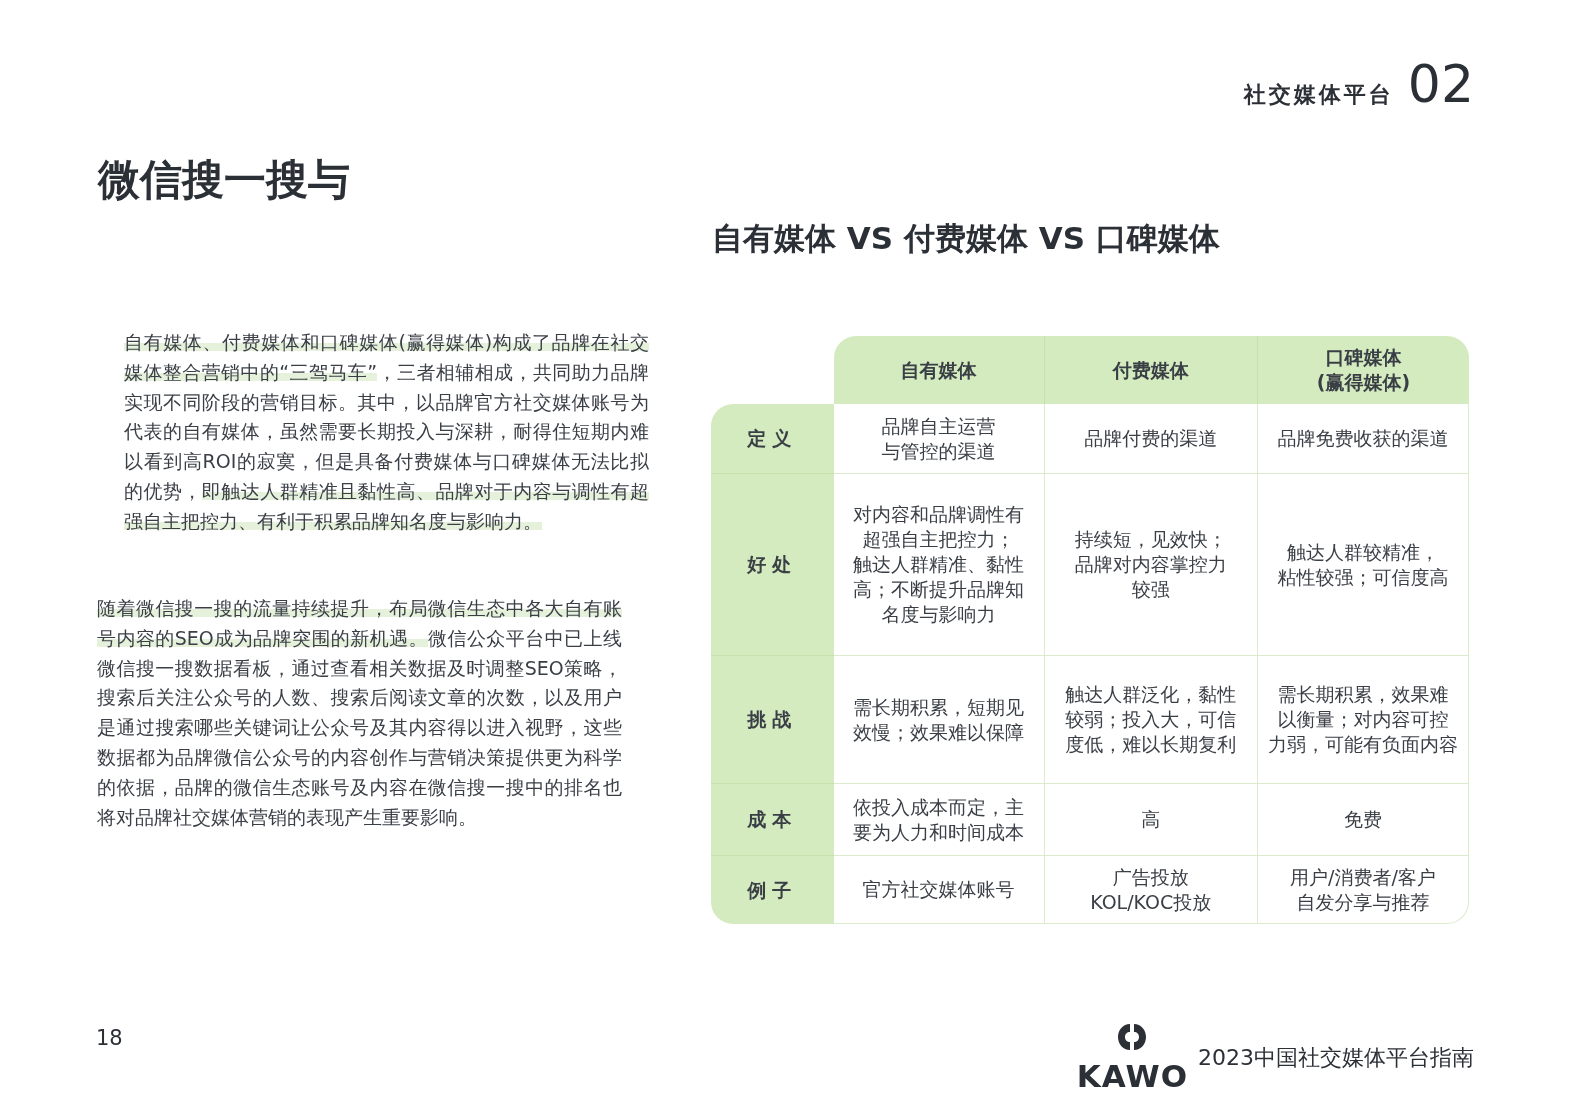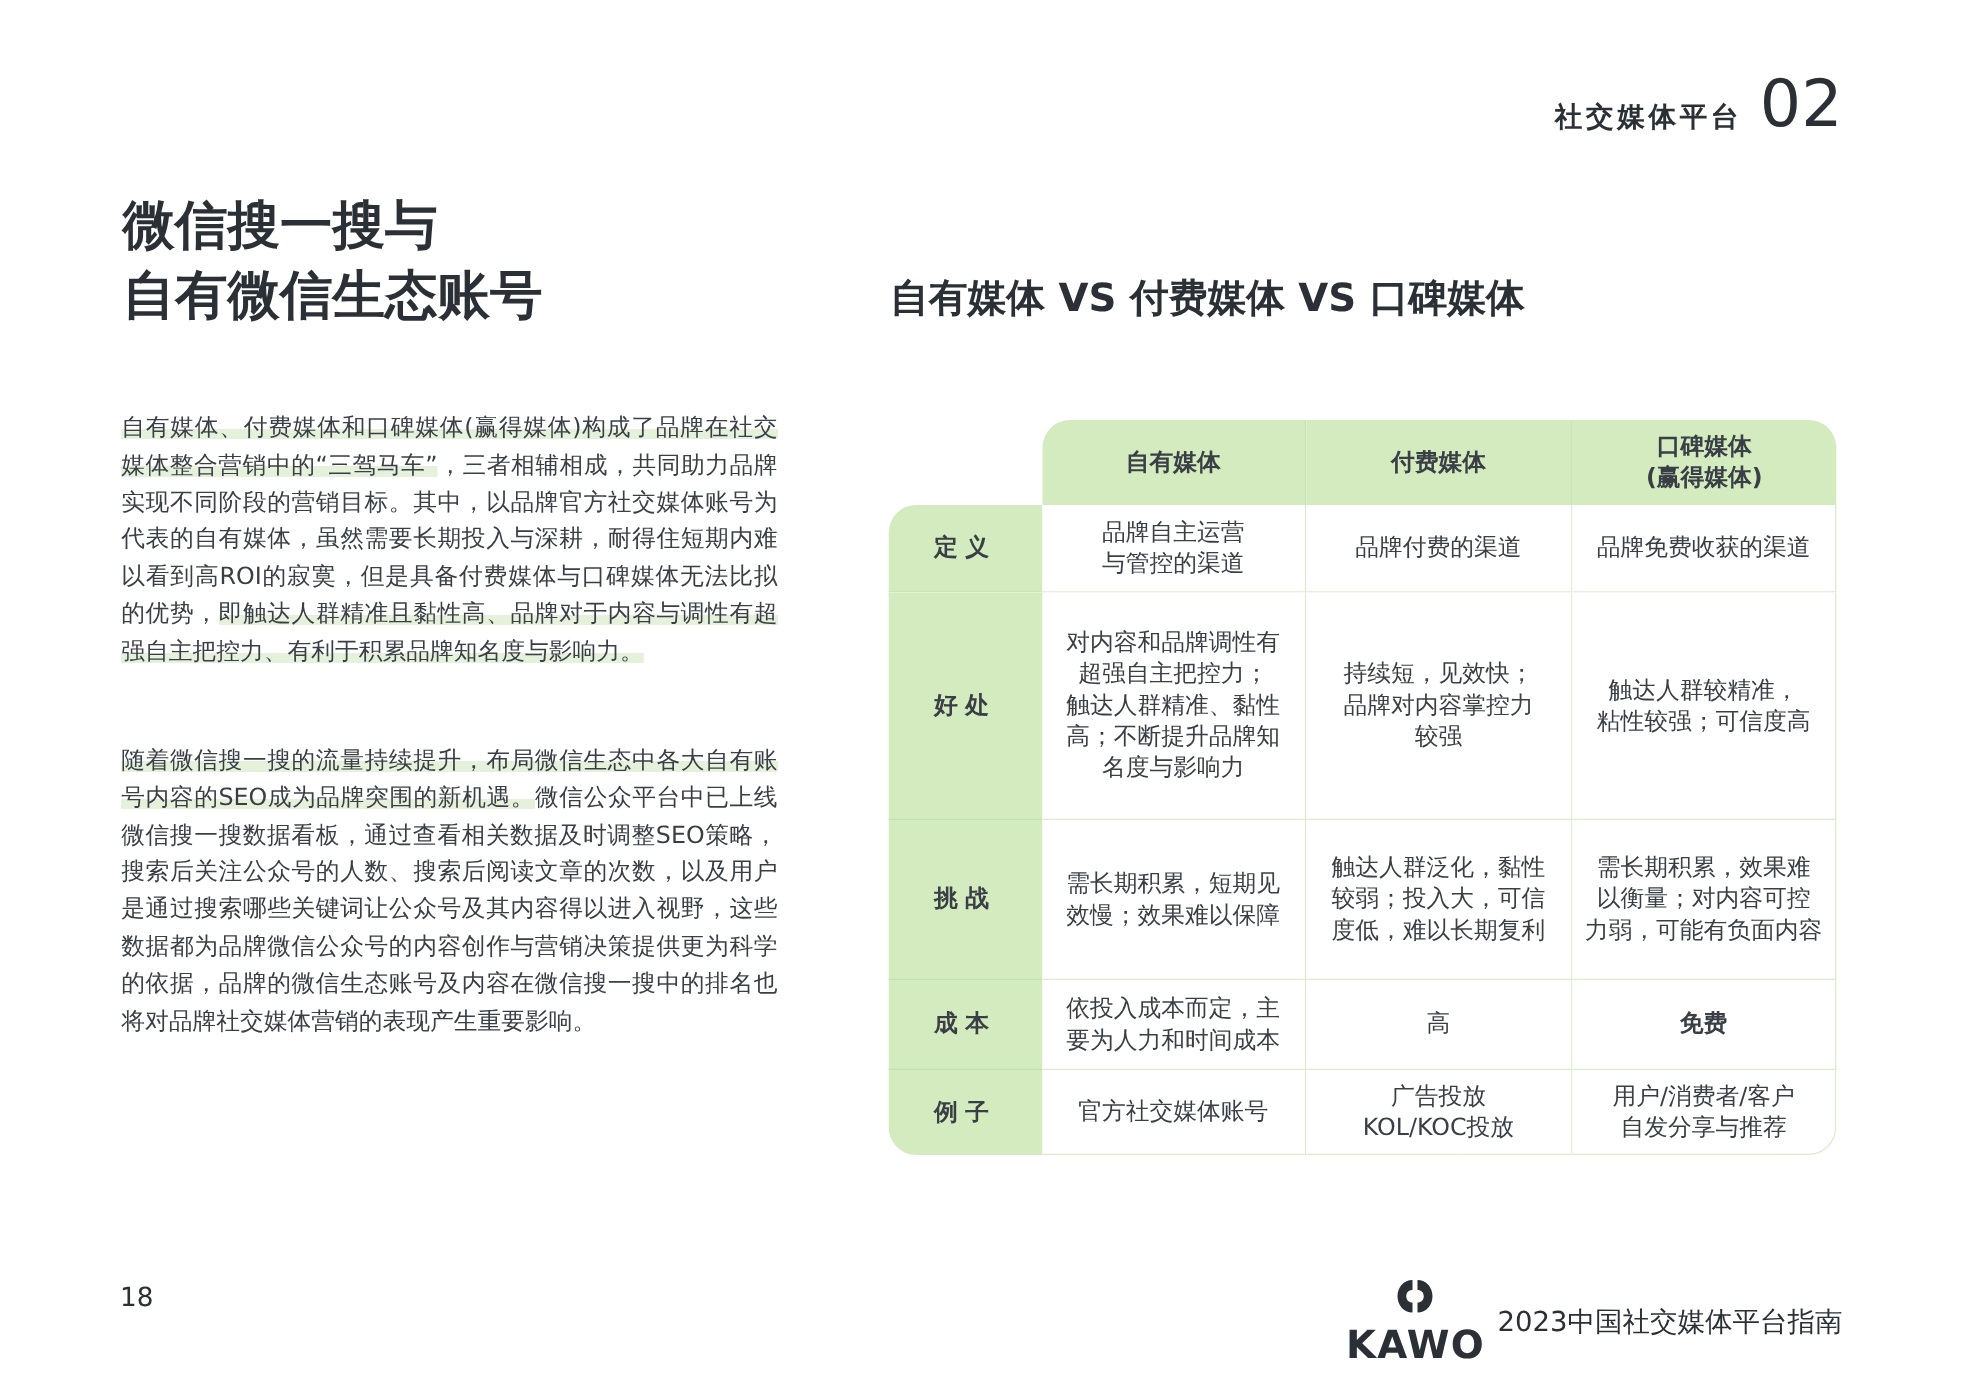--- a/index.html
+++ b/index.html
@@ -5,21 +5,21 @@
   html, body { margin:0; padding:0; }
   body { width:1570px; height:1113px; background:#ffffff; position:relative; overflow:hidden;
          font-family:"DejaVu Sans", "Liberation Sans", sans-serif; color:#2b2f36; }
   .header { position:absolute; right:96px; top:58px; display:flex; align-items:baseline; gap:14px; }
   .header .sec { font-size:22px; font-weight:bold; letter-spacing:3px; color:#2b2f36; }
   .header .num { font-size:52px; font-weight:normal; color:#2b2f36; line-height:1; }
   .title { position:absolute; left:98px; top:152px; font-size:42px; font-weight:bold; line-height:56px; color:#2b2f36; margin:0; }
   .subtitle { position:absolute; left:712px; top:218px; font-size:31px; font-weight:bold; color:#2b2f36; margin:0; }
   .body { position:absolute; left:97px; width:525px; font-size:19px; line-height:29.8px; color:#3a3f46; margin:0; text-align:justify; }
   .hl { background:linear-gradient(to bottom, transparent 55%, #e6f1dc 55%, #e6f1dc 92%, transparent 92%); }
-  .p1 { top:328px; }
+  .p1 { top:328px;margin-left:27px; }
   .p2 { top:594px; }
   table.cmp { position:absolute; left:711px; top:336px; border-collapse:separate; border-spacing:0; width:758px; }
   table.cmp td, table.cmp th { text-align:center; vertical-align:middle; font-size:19px; line-height:25px; color:#3a3f46; padding:0 10px; }
   th.colh { background:#d4ebc0; color:#7cc24c; font-weight:bold; height:68px; border-right:1px solid #c5e1ad; font-size:19.5px; }
   th.colh.first { border-top-left-radius:22px; }
   th.colh.last { border-top-right-radius:22px; border-right:none; }
   th.blank { background:transparent; width:106px; }
   td.rowh { background:#d4ebc0; color:#7cc24c; font-weight:bold; font-size:20px; letter-spacing:6px; border-bottom:1px solid #c5e1ad; width:86px; }
   td.rowh.first { border-top-left-radius:22px; }
   td.rowh.last { border-bottom-left-radius:22px; border-bottom:none; }
@@ -37,21 +37,20 @@
 </head>
 <body>
 
 <div class="header">
   <span class="sec">社交媒体平台</span>
   <span class="num">02</span>
 </div>
 
 <h1 class="title">
   <span>微信搜一搜与</span><br>
-  <span>自有微信生态账号</span>
 </h1>
 
 <h2 class="subtitle">自有媒体 VS 付费媒体 VS 口碑媒体</h2>
 
 <p class="body p1"><span class="hl">自有媒体、付费媒体和口碑媒体(赢得媒体)构成了品牌在社交媒体整合营销中的“三驾马车”</span><span>，三者相辅相成，共同助力品牌实现不同阶段的营销目标。其中，以品牌官方社交媒体账号为代表的自有媒体，虽然需要长期投入与深耕，耐得住短期内难以看到高ROI的寂寞，但是具备付费媒体与口碑媒体无法比拟的优势，</span><span class="hl">即触达人群精准且黏性高、品牌对于内容与调性有超强自主把控力、有利于积累品牌知名度与影响力。</span></p>
 
 <p class="body p2"><span class="hl">随着微信搜一搜的流量持续提升，布局微信生态中各大自有账号内容的SEO成为品牌突围的新机遇。</span><span>微信公众平台中已上线微信搜一搜数据看板，通过查看相关数据及时调整SEO策略，搜索后关注公众号的人数、搜索后阅读文章的次数，以及用户是通过搜索哪些关键词让公众号及其内容得以进入视野，这些数据都为品牌微信公众号的内容创作与营销决策提供更为科学的依据，品牌的微信生态账号及内容在微信搜一搜中的排名也将对品牌社交媒体营销的表现产生重要影响。</span></p>
 
 <table class="cmp">
   <tbody>
@@ -90,21 +89,21 @@
 度低，难以长期复利</td>
     <td class="cell ml end" style="white-space: pre-line;">需长期积累，效果难
 以衡量；对内容可控
 力弱，可能有负面内容</td>
   </tr>
   <tr style="height:72px">
     <td class="rowh">成本</td>
     <td class="cell ml" style="white-space: pre-line;">依投入成本而定，主
 要为人力和时间成本</td>
     <td class="cell ml" style="white-space: pre-line;">高</td>
-    <td class="cell ml end" style="white-space: pre-line; font-weight: bold;">免费</td>
+    <td class="cell ml end" style="white-space: pre-line;">免费</td>
   </tr>
   <tr class="lastrow" style="height:68px">
     <td class="rowh last">例子</td>
     <td class="cell ml" style="white-space: pre-line; margin-left: 40px;">官方社交媒体账号</td>
     <td class="cell ml" style="white-space: pre-line;">广告投放
 KOL/KOC投放</td>
     <td class="cell ml end" style="white-space: pre-line;">用户/消费者/客户
 自发分享与推荐</td>
   </tr>
 </tbody>

